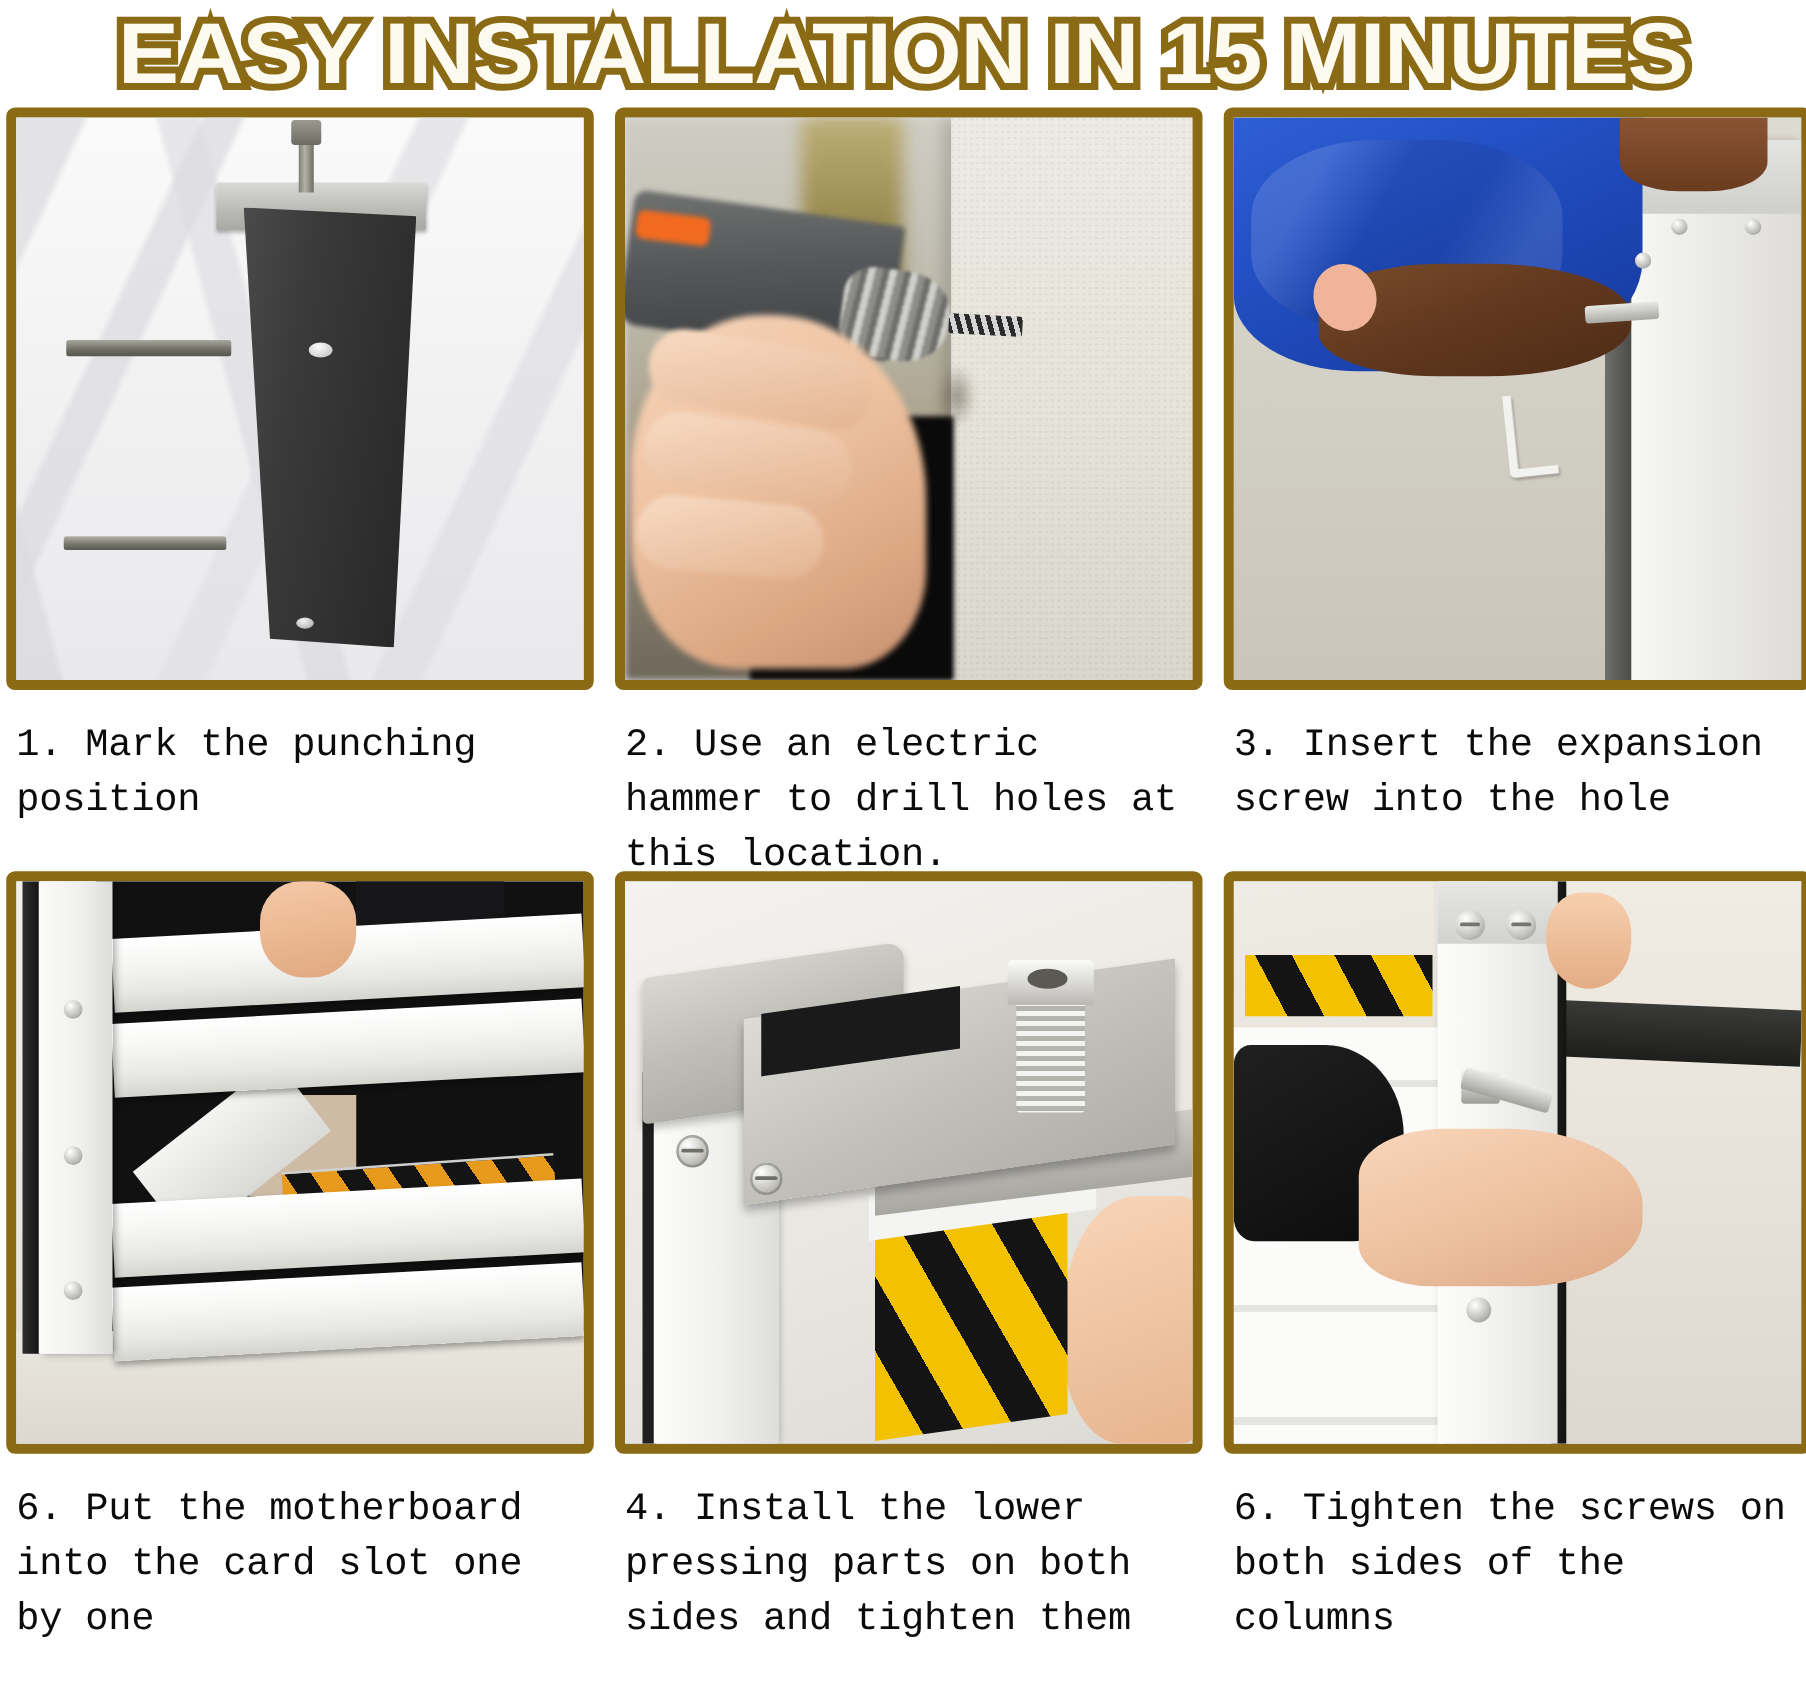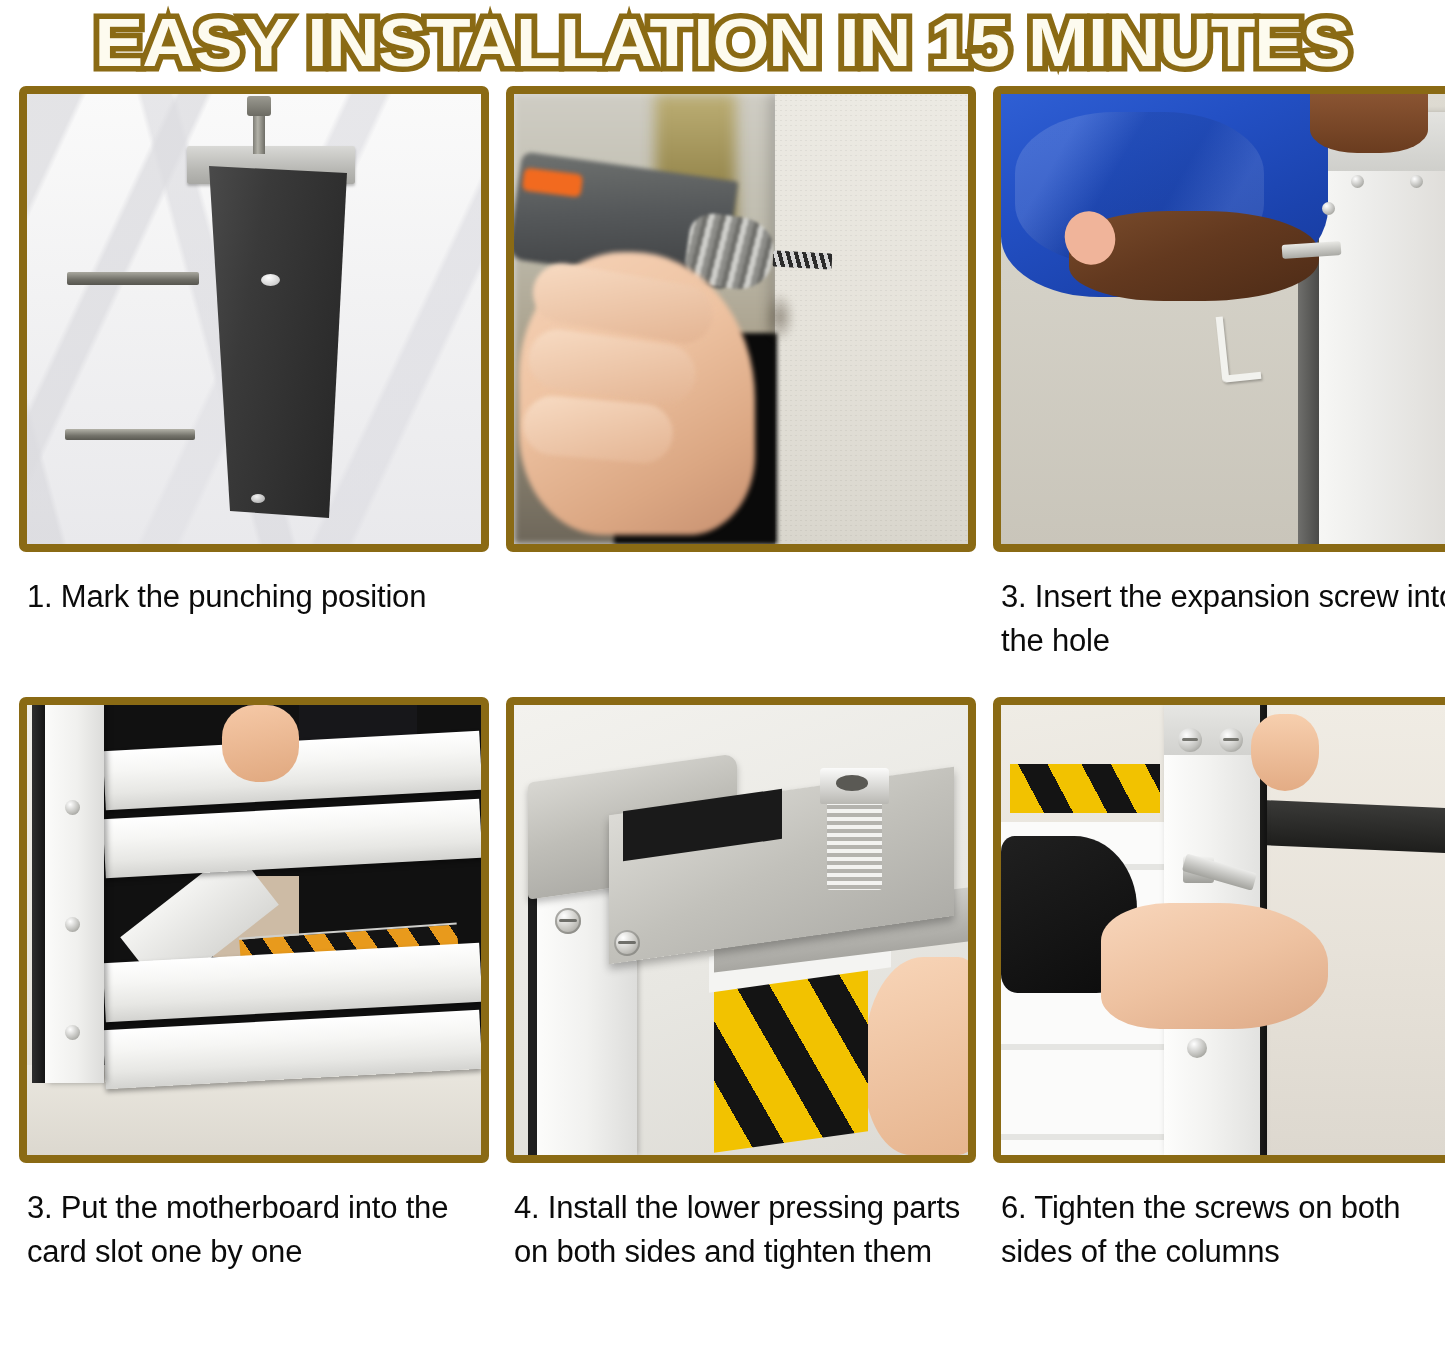--- a/index.html
+++ b/index.html
@@ -33,25 +33,26 @@
     transform-origin: center center;
     color: #fdfbef;
     -webkit-text-stroke: 11px #8a6a14;
     paint-order: stroke fill;
     white-space: nowrap;
     text-transform: uppercase;
   }
 
   
   .grid {
-    padding: 0 19px;
+    padding: 0 5px;
     display: grid;
     grid-template-columns: 470px 470px 470px;
     column-gap: 17px;
     row-gap: 0;
+    font-family: Liberation Mono, monospace;
   }
   .cell { display: flex; flex-direction: column; }
 
   .photo-frame {
     width: 470px;
     height: 466px;
     box-sizing: border-box;
     border: 8px solid #8a6a14;
     border-radius: 7px;
     overflow: hidden;
@@ -572,20 +573,21 @@
         <div class="p2-trigger"></div>
         <div class="p2-chuck"></div>
         <div class="p2-bit"></div>
         <div class="p2-dust"></div>
         <div class="p2-hand"></div>
         <div class="p2-finger-a"></div>
         <div class="p2-finger-b"></div>
         <div class="p2-finger-c"></div>
       </div>
     </div>
+    <div class="caption">2. Use an electric hammer to drill holes at this location.</div>
   </div>
 
   <div class="cell row1">
     <div class="photo-frame">
       <div class="photo">
         <div class="p3-floor"></div>
         <div class="p3-column"></div>
         <div class="p3-colshadow"></div>
         <div class="p3-colcap"></div>
         <div class="p3-shirt"></div>
@@ -618,21 +620,21 @@
         <div class="p4-board p4-b3"></div>
         <div class="p4-board p4-b4"></div>
         <div class="p4-postedge"></div>
         <div class="p4-post"></div>
         <div class="p4-pscrew" style="top:21%"></div>
         <div class="p4-pscrew" style="top:47%"></div>
         <div class="p4-pscrew" style="top:71%"></div>
         <div class="p4-hand"></div>
       </div>
     </div>
-    <div class="caption">3. Put the motherboard into the card slot one by one</div>
+    <div class="caption">6. Put the motherboard into the card slot one by one</div>
   </div>
 
   <div class="cell row2">
     <div class="photo-frame">
       <div class="photo">
         <div class="p5-bg"></div>
         <div class="p5-hand"></div>
         <div class="p5-hazard"></div>
         <div class="p5-whiteband"></div>
         <div class="p5-coledge"></div>

